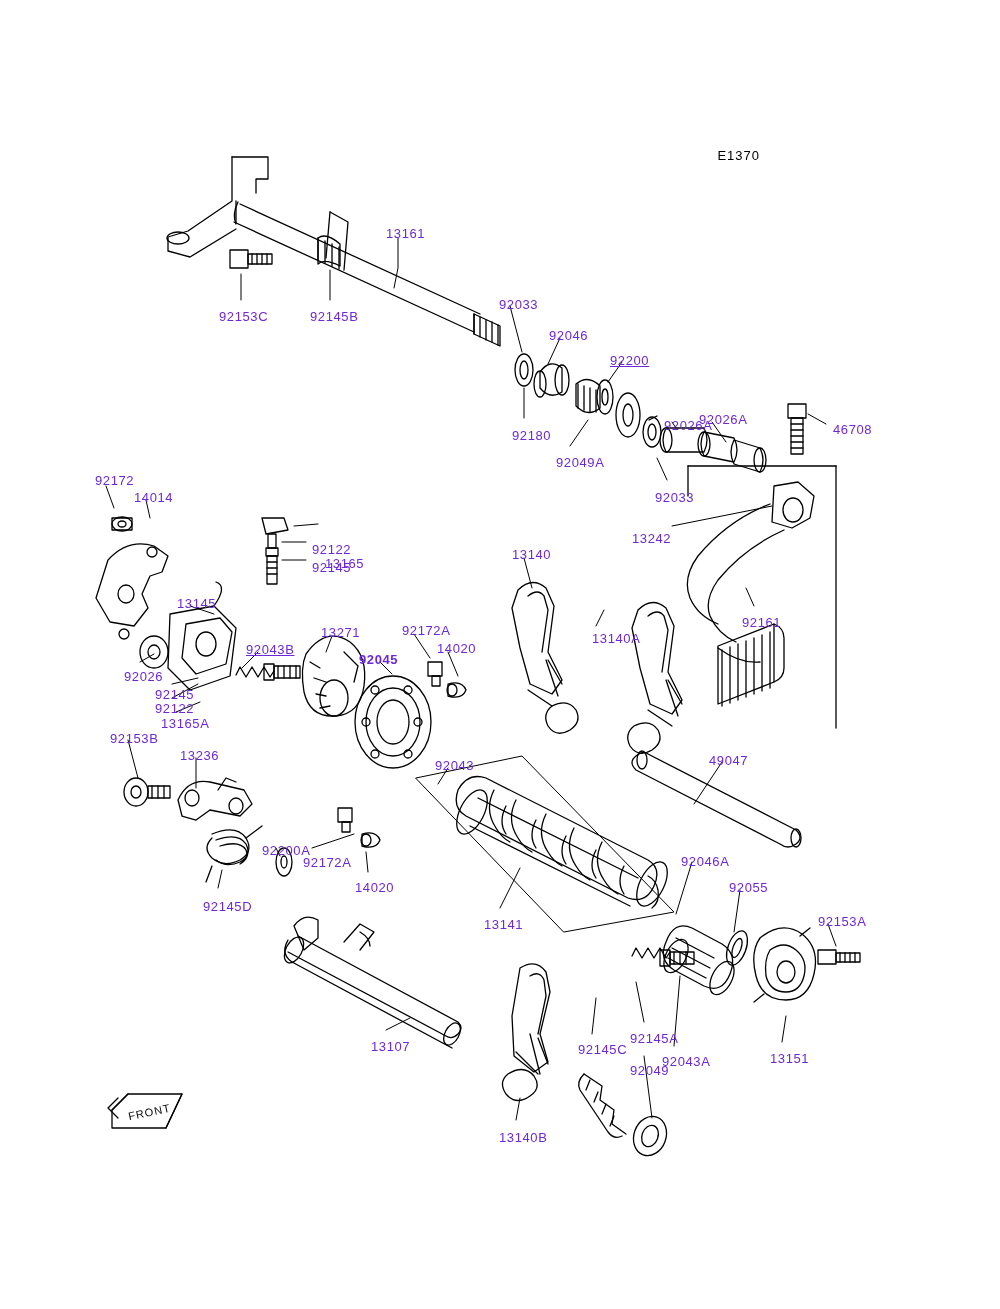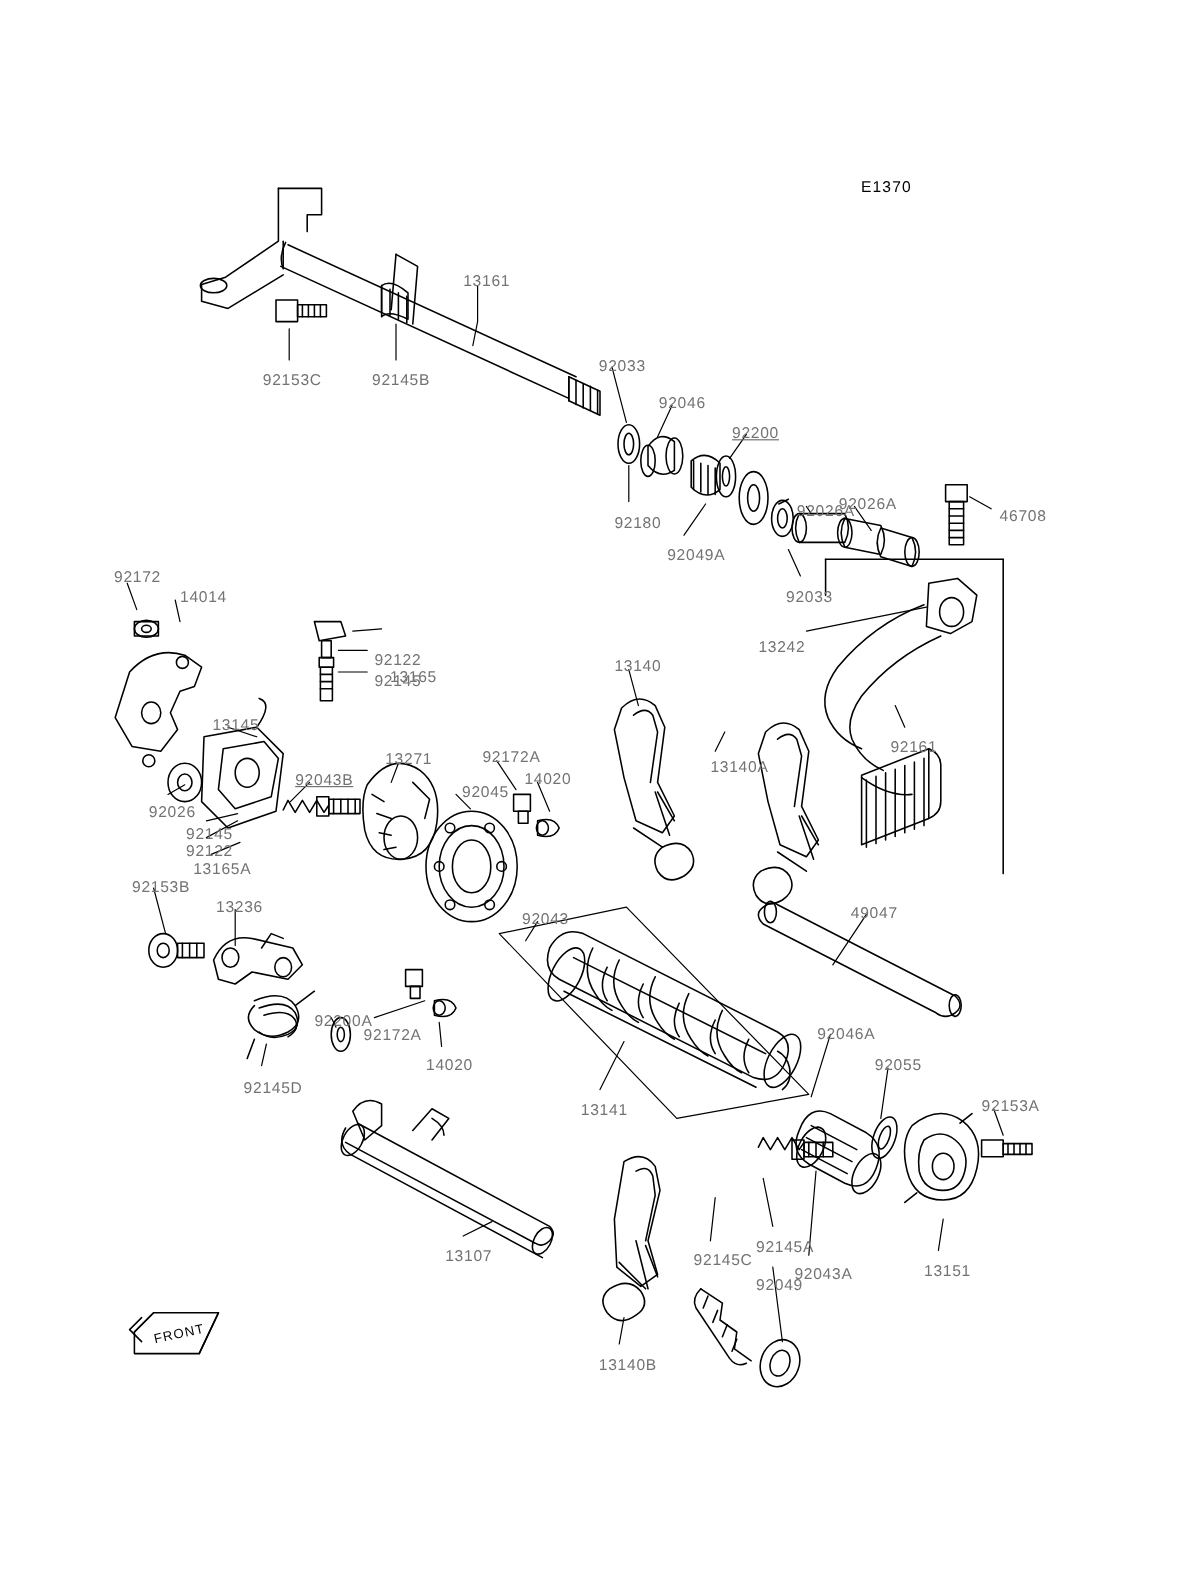--- a/index.html
+++ b/index.html
@@ -26,21 +26,21 @@
     left: 0; top: 0;
     width: 1000px;
     height: 1309px;
   }
   .lbl {
     position: absolute;
     font-family: "Liberation Sans", sans-serif;
     font-size: 13px;
     letter-spacing: 0.6px;
     white-space: nowrap;
-    color: #737373;
+    color: #6d28d9;
   }
   #sheet-code {
     position: absolute;
     right: 128px;
     top: 148px;
     font-size: 13px;
     letter-spacing: 1px;
   }
   .front-txt {
     position: absolute;
@@ -401,32 +401,32 @@
       <div class="lbl" style="left: 610px; top: 353px; text-decoration: underline;">92200</div>
       <div class="lbl" style="left: 512px; top: 428px;">92180</div>
       <div class="lbl" style="left: 556px; top: 455px;">92049A</div>
       <div class="lbl" style="left: 664px; top: 418px;">92026A</div>
       <div class="lbl" style="left: 699px; top: 412px;">92026A</div>
       <div class="lbl" style="left: 833px; top: 422px;">46708</div>
       <div class="lbl" style="left: 655px; top: 490px;">92033</div>
       <div class="lbl" style="left: 632px; top: 531px;">13242</div>
       <div class="lbl" style="left: 742px; top: 615px;">92161</div>
       <div class="lbl" style="left: 95px; top: 473px;">92172</div>
-      <div class="lbl" style="left: 134px; top: 490px; margin-left: 16px;">14014</div>
+      <div class="lbl" style="left: 134px; top: 490px;">14014</div>
       <div class="lbl" style="left: 325px; top: 524px; margin-top: 32px;">13165</div>
       <div class="lbl" style="left: 312px; top: 542px;">92122</div>
       <div class="lbl" style="left: 312px; top: 560px;">92145</div>
       <div class="lbl" style="left: 177px; top: 596px;">13145</div>
       <div class="lbl" style="left: 512px; top: 547px;">13140</div>
       <div class="lbl" style="left: 592px; top: 599px; margin-top: 32px;">13140A</div>
       <div class="lbl" style="left: 246px; top: 642px; text-decoration: underline;">92043B</div>
       <div class="lbl" style="left: 321px; top: 625px;">13271</div>
       <div class="lbl" style="left: 402px; top: 623px;">92172A</div>
       <div class="lbl" style="left: 437px; top: 641px;">14020</div>
-      <div class="lbl" style="left: 385px; top: 652px;">92045</div>
+      <div class="lbl" style="left: 359px; top: 652px; font-weight: bold;">92045</div>
       <div class="lbl" style="left: 124px; top: 669px;">92026</div>
       <div class="lbl" style="left: 155px; top: 687px;">92145</div>
       <div class="lbl" style="left: 155px; top: 701px;">92122</div>
       <div class="lbl" style="left: 161px; top: 716px;">13165A</div>
       <div class="lbl" style="left: 110px; top: 731px;">92153B</div>
       <div class="lbl" style="left: 180px; top: 748px;">13236</div>
       <div class="lbl" style="left: 709px; top: 753px;">49047</div>
       <div class="lbl" style="left: 435px; top: 758px;">92043</div>
       <div class="lbl" style="left: 262px; top: 843px;">92200A</div>
       <div class="lbl" style="left: 303px; top: 855px;">92172A</div>

